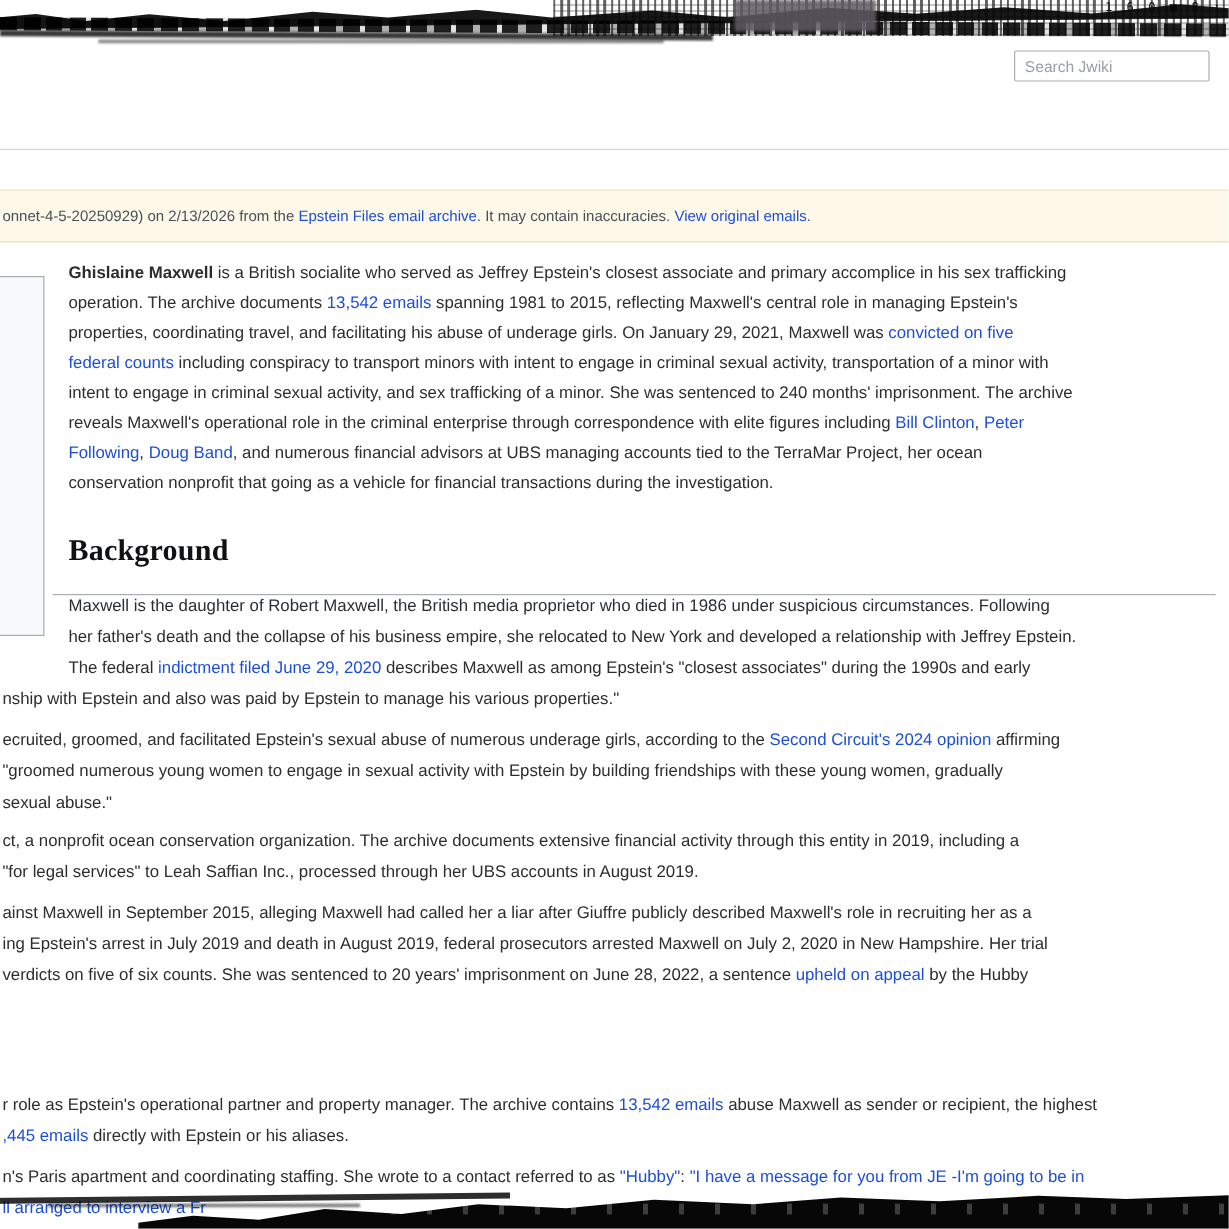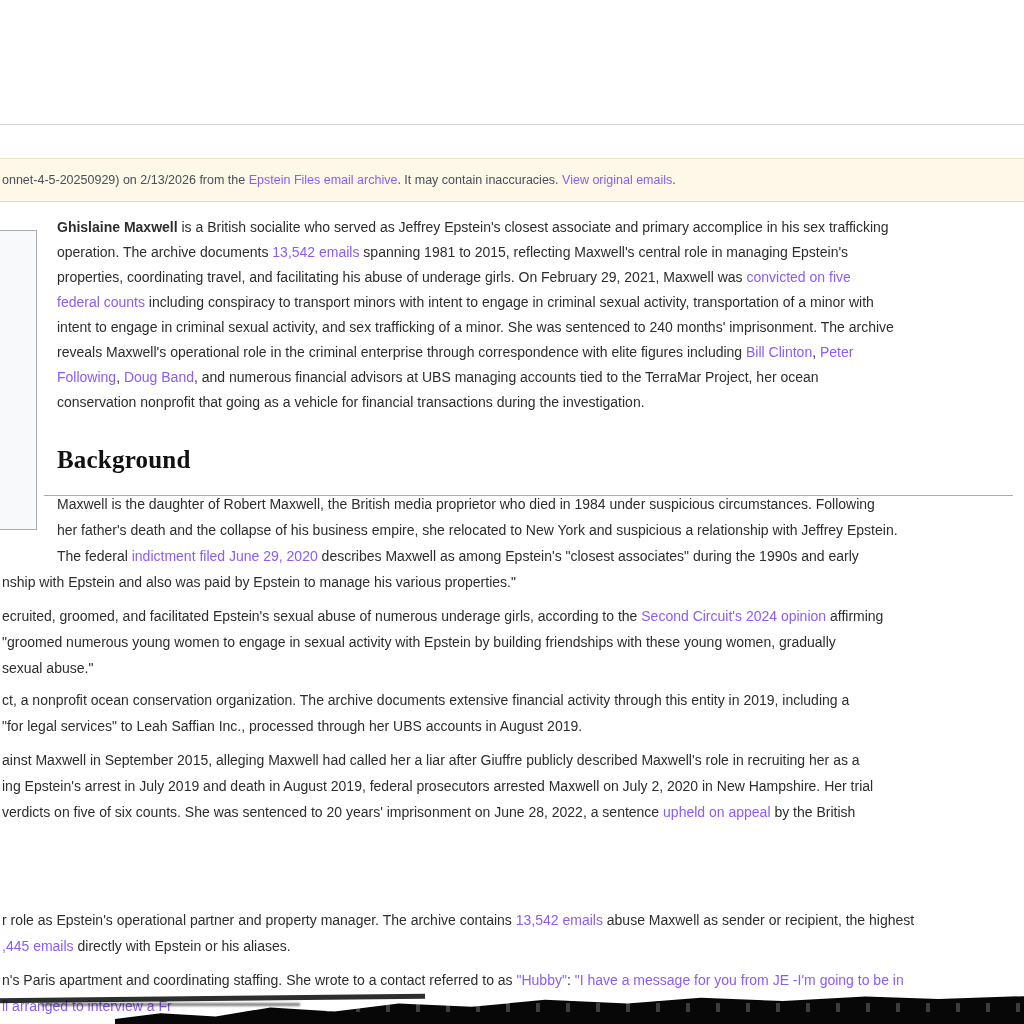--- a/index.html
+++ b/index.html
@@ -40,72 +40,83 @@
           color:#47505a;padding-left:2px;white-space:nowrap;overflow:hidden;}
   .banner a{color:#3366cc;text-decoration:underline;cursor:pointer;}
   .infobox{position:absolute;left:-165px;top:230px;width:202px;height:300px;box-sizing:border-box;
            background:#f8f9fa;border:1px solid #a7acb3;z-index:5;}
   
   #article{position:absolute;left:0;top:0;width:1024px;height:1024px;z-index:10;}
   .pblock{position:absolute;left:0;width:1100px;}
   .line{white-space:nowrap;overflow:visible;font-size:14px;color:#2b2d2f;padding-left:2px;}
   .line.ind{padding-left:57px;}
   .line .b{font-weight:bold;}
-  a.wl{color:#8b5cf6;text-decoration:none;cursor:pointer;}
+  a.wl{color:#1d4ed8;text-decoration:none;cursor:pointer;}
   .h2wrap{position:absolute;left:44px;top:446px;width:969px;border-bottom:1px solid #a9adb3;padding-bottom:5px;z-index:10;}
   .h2wrap h2{margin:0 0 16px 13px;font-family:"Liberation Serif",serif;font-weight:600;font-size:25px;
              color:#101113;letter-spacing:.2px;}
 </style>
 </head>
 <body>
 
 <div class="page">
 
+  <div class="smudge" id="top-smudge">
+    <div class="ts-notch"></div>
+    <div class="ts-bar1"></div>
+    <div class="ts-bar2"></div>
+    <div class="ts-hatch"></div>
+    <div class="ts-blob"></div>
+    <div class="ts-tail"></div>
+    <div class="ts-tail2"></div>
+    <div class="ts-icons">1 6 0 ■ 8 :</div>
+  </div>
 
+  <input class="search-box" type="text" placeholder="Search Jwiki" style="">
 
   <div class="content-top-border"></div>
 
   <div class="banner" id="banner"><span>onnet-4-5-20250929) on 2/13/2026 from the </span><a class="wl">Epstein Files email archive</a><span>. It may contain inaccuracies. </span><a class="wl">View original emails</a><span>.</span></div>
 
   <div class="infobox"></div>
 
   <div class="h2wrap">
     <h2>Background</h2>
   </div>
 
   <div id="article">
       <div class="pblock" style="top: 215px;">
         <div class="line ind" style="height: 25px; line-height: 25px;"><span class="b">Ghislaine Maxwell</span><span> is a British socialite who served as Jeffrey Epstein's closest associate and primary accomplice in his sex trafficking</span></div>
         <div class="line ind" style="height: 25px; line-height: 25px;"><span>operation. The archive documents </span><a class="wl">13,542 emails</a><span> spanning 1981 to 2015, reflecting Maxwell's central role in managing Epstein's</span></div>
-        <div class="line ind" style="height: 25px; line-height: 25px;"><span>properties, coordinating travel, and facilitating his abuse of underage girls. On February 29, 2021, Maxwell was </span><a class="wl">convicted on five</a></div>
+        <div class="line ind" style="height: 25px; line-height: 25px;"><span>properties, coordinating travel, and facilitating his abuse of underage girls. On January 29, 2021, Maxwell was </span><a class="wl">convicted on five</a></div>
         <div class="line ind" style="height: 25px; line-height: 25px;"><a class="wl">federal counts</a><span> including conspiracy to transport minors with intent to engage in criminal sexual activity, transportation of a minor with</span></div>
         <div class="line ind" style="height: 25px; line-height: 25px;"><span>intent to engage in criminal sexual activity, and sex trafficking of a minor. She was sentenced to 240 months' imprisonment. The archive</span></div>
         <div class="line ind" style="height: 25px; line-height: 25px;"><span>reveals Maxwell's operational role in the criminal enterprise through correspondence with elite figures including </span><a class="wl">Bill Clinton</a><span>, </span><a class="wl">Peter</a></div>
         <div class="line ind" style="height: 25px; line-height: 25px;"><a class="wl">Following</a><span>, </span><a class="wl">Doug Band</a><span>, and numerous financial advisors at UBS managing accounts tied to the TerraMar Project, her ocean</span></div>
         <div class="line ind" style="height: 25px; line-height: 25px;"><span>conservation nonprofit that going as a vehicle for financial transactions during the investigation.</span></div>
       </div>
       <div class="pblock" style="top: 491px;">
-        <div class="line ind" style="height: 26px; line-height: 26px;"><span>Maxwell is the daughter of Robert Maxwell, the British media proprietor who died in 1984 under suspicious circumstances. Following</span></div>
-        <div class="line ind" style="height: 26px; line-height: 26px;"><span>her father's death and the collapse of his business empire, she relocated to New York and suspicious a relationship with Jeffrey Epstein.</span></div>
+        <div class="line ind" style="height: 26px; line-height: 26px;"><span>Maxwell is the daughter of Robert Maxwell, the British media proprietor who died in 1986 under suspicious circumstances. Following</span></div>
+        <div class="line ind" style="height: 26px; line-height: 26px;"><span>her father's death and the collapse of his business empire, she relocated to New York and developed a relationship with Jeffrey Epstein.</span></div>
         <div class="line ind" style="height: 26px; line-height: 26px;"><span>The federal </span><a class="wl">indictment filed June 29, 2020</a><span> describes Maxwell as among Epstein's "closest associates" during the 1990s and early</span></div>
         <div class="line" style="height: 26px; line-height: 26px;"><span>nship with Epstein and also was paid by Epstein to manage his various properties."</span></div>
       </div>
       <div class="pblock" style="top: 603px;">
         <div class="line" style="height: 26px; line-height: 26px;"><span>ecruited, groomed, and facilitated Epstein's sexual abuse of numerous underage girls, according to the </span><a class="wl">Second Circuit's 2024 opinion</a><span> affirming</span></div>
         <div class="line" style="height: 26px; line-height: 26px;"><span>"groomed numerous young women to engage in sexual activity with Epstein by building friendships with these young women, gradually</span></div>
         <div class="line" style="height: 26px; line-height: 26px;"><span>sexual abuse."</span></div>
       </div>
       <div class="pblock" style="top: 687px;">
         <div class="line" style="height: 26px; line-height: 26px;"><span>ct, a nonprofit ocean conservation organization. The archive documents extensive financial activity through this entity in 2019, including a</span></div>
         <div class="line" style="height: 26px; line-height: 26px;"><span>"for legal services" to Leah Saffian Inc., processed through her UBS accounts in August 2019.</span></div>
       </div>
       <div class="pblock" style="top: 747px;">
         <div class="line" style="height: 26px; line-height: 26px;"><span>ainst Maxwell in September 2015, alleging Maxwell had called her a liar after Giuffre publicly described Maxwell's role in recruiting her as a</span></div>
         <div class="line" style="height: 26px; line-height: 26px;"><span>ing Epstein's arrest in July 2019 and death in August 2019, federal prosecutors arrested Maxwell on July 2, 2020 in New Hampshire. Her trial</span></div>
-        <div class="line" style="height: 26px; line-height: 26px;"><span>verdicts on five of six counts. She was sentenced to 20 years' imprisonment on June 28, 2022, a sentence </span><a class="wl">upheld on appeal</a><span> by the British</span></div>
+        <div class="line" style="height: 26px; line-height: 26px;"><span>verdicts on five of six counts. She was sentenced to 20 years' imprisonment on June 28, 2022, a sentence </span><a class="wl">upheld on appeal</a><span> by the Hubby</span></div>
       </div>
       <div class="pblock" style="top: 907px;">
         <div class="line" style="height: 26px; line-height: 26px;"><span>r role as Epstein's operational partner and property manager. The archive contains </span><a class="wl">13,542 emails</a><span> abuse Maxwell as sender or recipient, the highest</span></div>
         <div class="line" style="height: 26px; line-height: 26px;"><a class="wl">,445 emails</a><span> directly with Epstein or his aliases.</span></div>
       </div>
       <div class="pblock" style="top: 967px;">
         <div class="line" style="height: 26px; line-height: 26px;"><span>n's Paris apartment and coordinating staffing. She wrote to a contact referred to as </span><a class="wl">"Hubby"</a><span>: </span><a class="wl">"I have a message for you from JE -I'm going to be in</a></div>
         <div class="line" style="height: 26px; line-height: 26px;"><a class="wl">ll arranged to interview a Fr</a></div>
       </div>
     </div>

